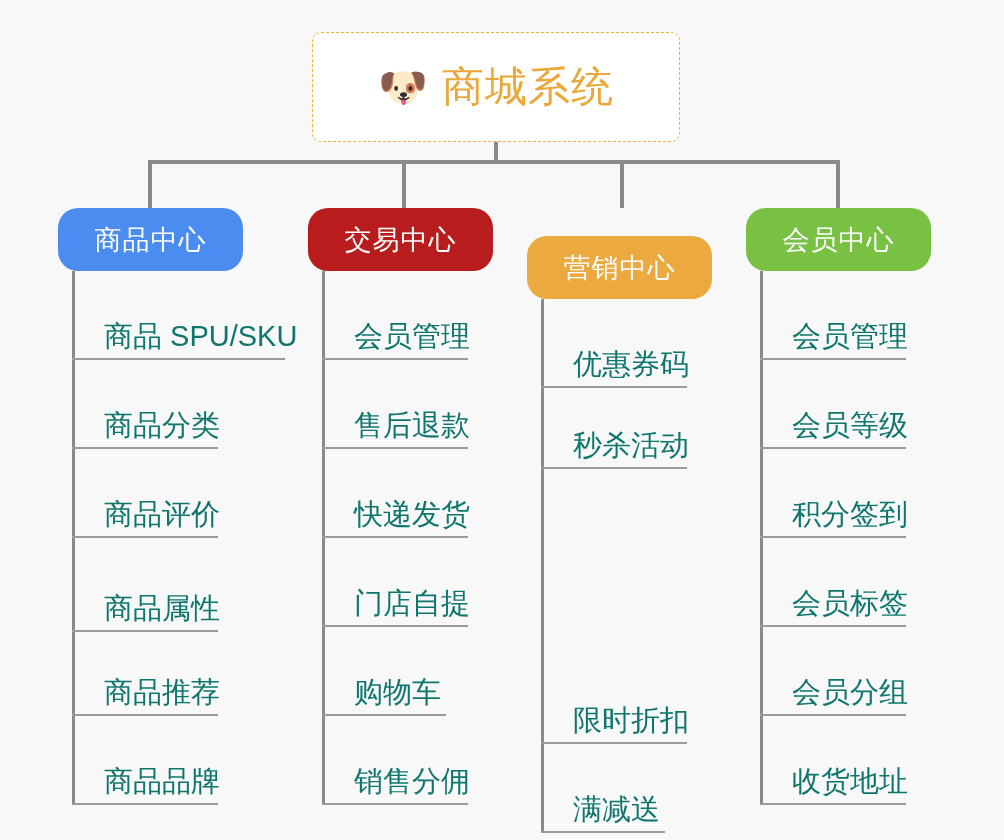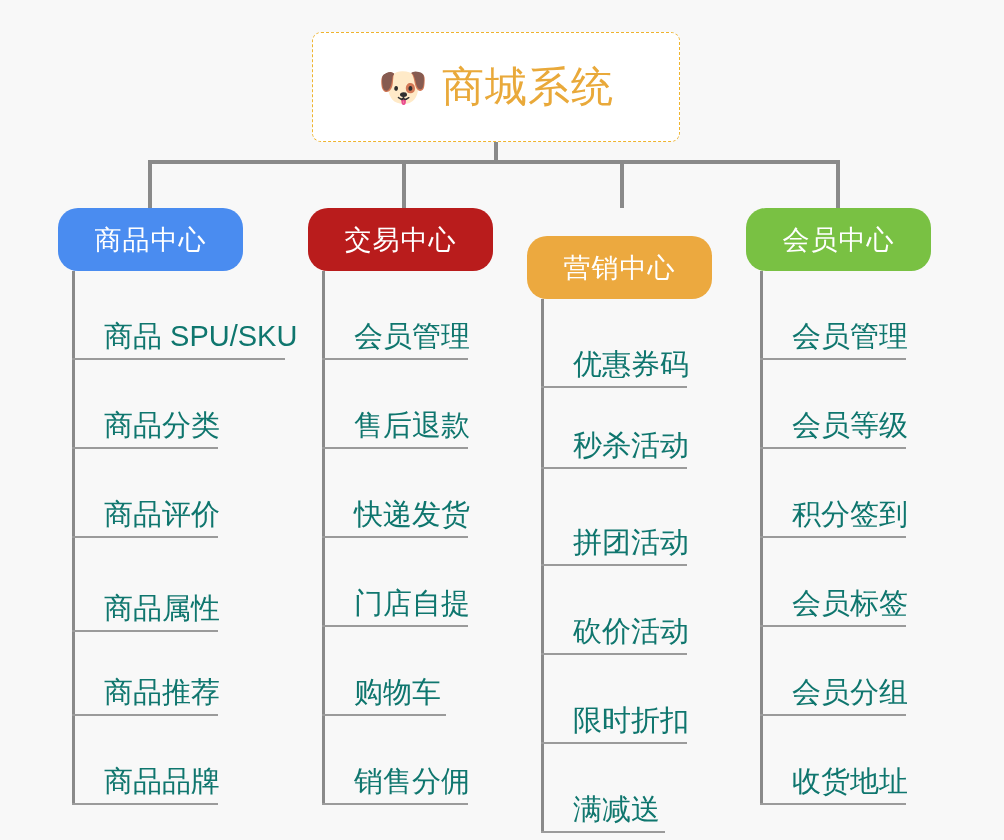--- a/index.html
+++ b/index.html
@@ -216,28 +216,20 @@
         <div class="branch-area" style="height: 534px;">
           <div class="trunk" style="height: 534px;"></div>
           <div class="leaf" style="position: absolute; left: 0px; top: 0px; width: 260px;">
             <span class="leaf-text">优惠券码</span>
             <div class="leaf-rule" style="width: 146px;"></div>
           </div>
           <div class="leaf" style="position: absolute; left: 0px; top: 81px; width: 260px;">
             <span class="leaf-text">秒杀活动</span>
             <div class="leaf-rule" style="width: 146px;"></div>
           </div>
-          <div class="leaf" style="position: absolute; left: 0px; top: 178px; width: 260px;">
-            <span class="leaf-text">拼团活动</span>
-            <div class="leaf-rule" style="width: 146px;"></div>
-          </div>
-          <div class="leaf" style="position: absolute; left: 0px; top: 267px; width: 260px;">
-            <span class="leaf-text">砍价活动</span>
-            <div class="leaf-rule" style="width: 146px;"></div>
-          </div>
           <div class="leaf" style="position: absolute; left: 0px; top: 445px; width: 260px;">
             <span class="leaf-text">满减送</span>
             <div class="leaf-rule" style="width: 124px;"></div>
           </div>
           <div class="leaf" style="position: absolute; left: 0px; top: 356px; width: 260px;">
             <span class="leaf-text">限时折扣</span>
             <div class="leaf-rule" style="width: 146px;"></div>
           </div>
         </div>
       </div>

